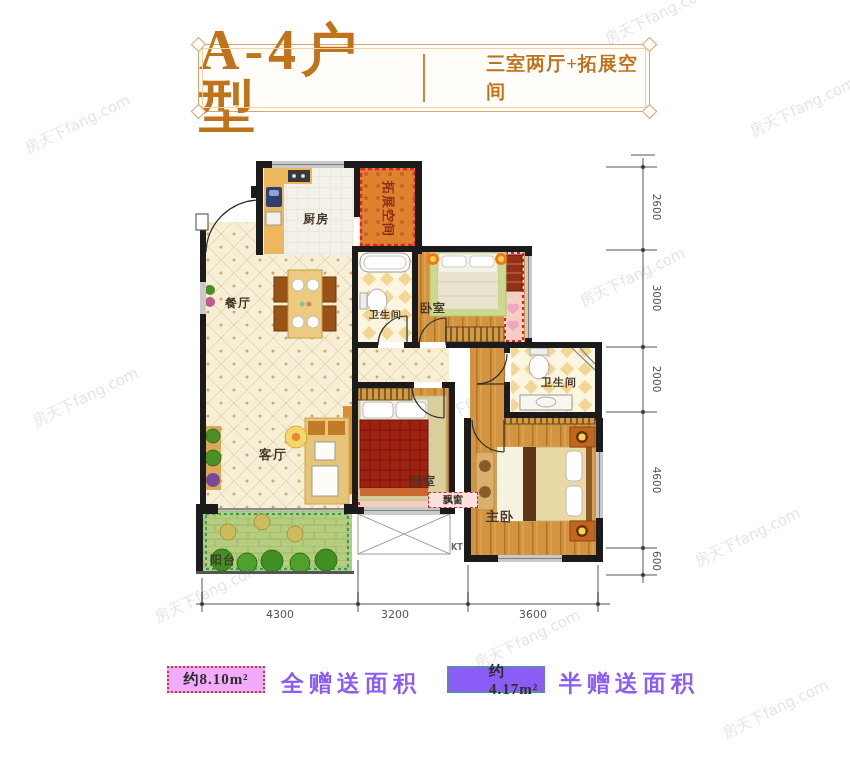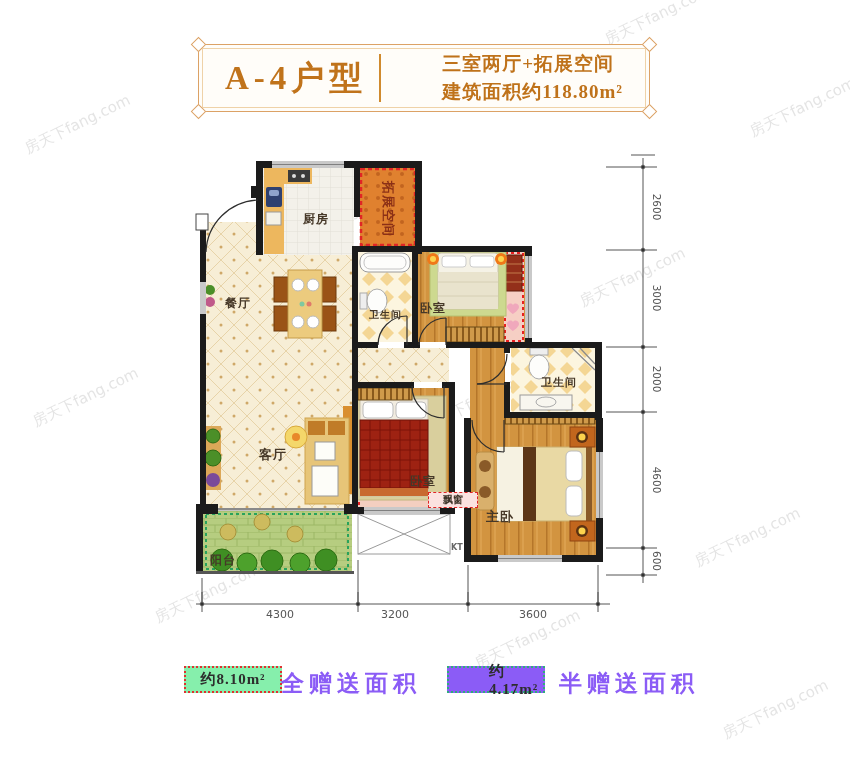--- a/index.html
+++ b/index.html
@@ -7,41 +7,41 @@
         font-family:"Liberation Serif",serif;}
   
   .wm{position:absolute;color:rgba(185,185,185,.38);font:15px "DejaVu Sans",sans-serif;
       transform:rotate(-26deg);white-space:nowrap;pointer-events:none;}
   
   .title-box{position:absolute;left:198px;top:44px;width:450px;height:66px;
      border:1.5px solid #dca266;outline:1px solid #efd2a8;outline-offset:-5px;
      display:flex;align-items:center;justify-content:center;background:#fffdf9;}
   .corner{position:absolute;width:9px;height:9px;background:#fff;border:1.5px solid #dca266;transform:rotate(45deg);}
   .c-tl{left:-6px;top:-6px}.c-tr{right:-6px;top:-6px}.c-bl{left:-6px;bottom:-6px}.c-br{right:-6px;bottom:-6px}
-  .title-name{font-size:33px;color:#c0731b;letter-spacing:5px;font-weight:bold;line-height:1;}
+  .title-name{font-size:56px;color:#c0731b;letter-spacing:5px;font-weight:bold;line-height:1;}
   .title-divider{width:2px;height:48px;background:#d08a2e;margin:0 16px 0 12px;}
   .title-desc{display:flex;flex-direction:column;justify-content:center;color:#bf721a;
      font-size:19px;font-weight:bold;line-height:1.45;letter-spacing:1px;margin-left:45px;}
   
   .room-label{position:absolute;color:#463828;font-weight:bold;white-space:nowrap;
      font-size:12px;letter-spacing:1px;}
   .rot90{transform:rotate(90deg);transform-origin:center center;text-align:center;}
   .bay-box{position:absolute;left:428px;top:492px;width:50px;height:16px;background:#fbe2e0;
      border:1.5px dashed #e02525;display:flex;align-items:center;justify-content:center;
      font-size:10px;font-weight:bold;color:#3d3328;box-sizing:border-box;}
   .kt-label{position:absolute;left:451px;top:515px;font:bold 8px "DejaVu Sans",sans-serif;color:#666;margin-top:28px;}
   
   .dim-v{position:absolute;width:44px;height:12px;text-align:center;
      font:10.5px "DejaVu Sans",sans-serif;color:#555;transform:rotate(90deg);}
   .dim-h{position:absolute;width:60px;text-align:center;font:11px "DejaVu Sans",sans-serif;color:#555;}
   
   .legend-box{position:absolute;width:98px;height:27px;box-sizing:border-box;
      display:flex;align-items:center;justify-content:center;
      font-size:15px;font-weight:bold;color:#2d2d2d;letter-spacing:1px;}
-  .legend-box.pink{left:167px;top:666px;background:#86efac;border:2px dotted #e03030;margin-left:17px;}
+  .legend-box.pink{left:167px;top:666px;background:#f0abfc;border:2px dotted #e03030;}
   .legend-box.green{left:447px;top:666px;background:#8b5cf6;border:2px dotted #2fae7a;padding-left:40px;}
   .legend-label{position:absolute;top:668px;font-size:23px;font-weight:bold;color:#8b5cf6;
      letter-spacing:5px;white-space:nowrap;}
   .legend-label.full{left:281px;}
   .legend-label.half{left:559px;}
   svg{position:absolute;left:0;top:0;}
 </style>
 </head>
 <body>
 
@@ -61,21 +61,20 @@
 
   <div class="title-box">
     <span class="corner c-tl"></span>
     <span class="corner c-tr"></span>
     <span class="corner c-bl"></span>
     <span class="corner c-br"></span>
     <div class="title-name">A-4户型</div>
     <div class="title-divider"></div>
     <div class="title-desc">
       <div>三室两厅+拓展空间</div>
-      <div>建筑面积约118.80m²</div>
     </div>
   </div>
 
   <svg width="850" height="773" viewBox="0 0 850 773">
     <defs>
       <pattern id="pDiamond" width="26" height="26" patternUnits="userSpaceOnUse">
         <rect width="26" height="26" fill="#f7eed6"></rect>
         <path d="M0 13 L13 0 L26 13 L13 26 Z" fill="none" stroke="#e7d3a8" stroke-width="1"></path>
         <circle cx="13" cy="13" r="1.5" fill="#cfa868"></circle>
         <circle cx="0" cy="0" r="1.5" fill="#cfa868"></circle>

